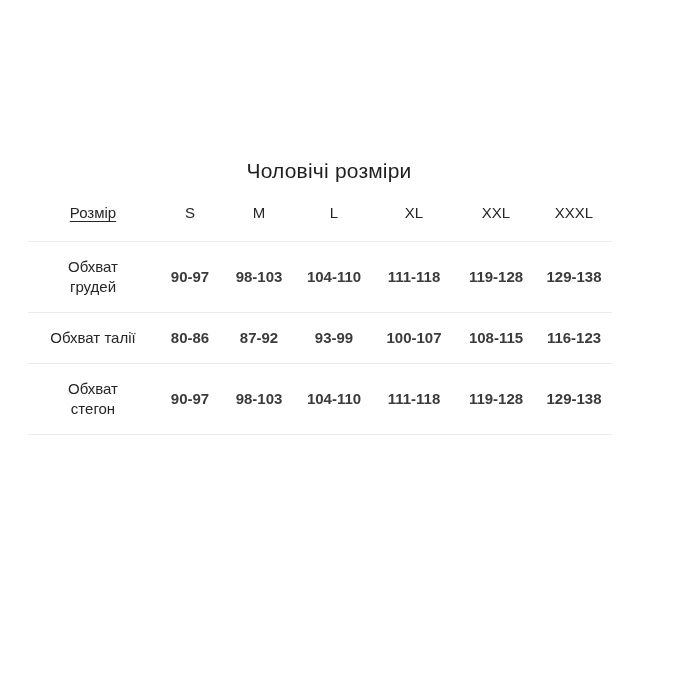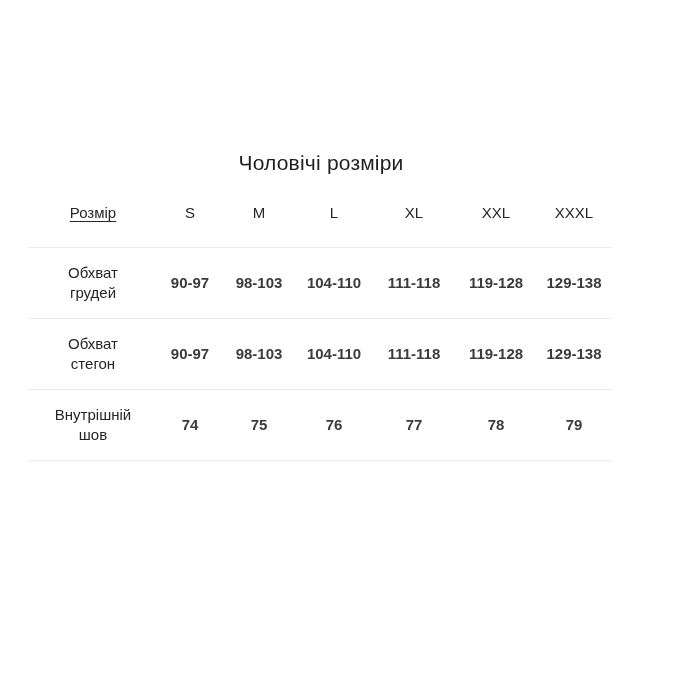--- a/index.html
+++ b/index.html
@@ -21,21 +21,21 @@
     height: 700px;
     background: var(--background);
     font-family: "Liberation Sans", sans-serif;
     overflow: hidden;
   }
   .page-title {
     position: absolute;
     top: 149px;
     left: 28px;
     width: 584px;
-    margin: 1px;
+    margin: 9px;
     text-align: center;
     font-size: 21px;
     line-height: 26px;
     font-weight: 400;
     color: var(--title-text);
     letter-spacing: 0.2px;
   }
   table.size-table {
     position: absolute;
     top: 190px;
@@ -48,21 +48,21 @@
   }
   .size-table th,
   .size-table td {
     text-align: center;
     vertical-align: middle;
     border-bottom: 1px solid var(--divider);
     font-weight: 400;
     padding: 15px 2px;
   }
   .size-table thead th {
-    padding: 13px 2px 24px;
+    padding: 13px 2px 18px;
     color: var(--label-text);
   }
   .size-table thead th.size-name-header {
     text-decoration: underline;
     text-underline-offset: 3px;
   }
   .size-table td.label-cell {
     color: var(--label-text);
     white-space: pre-line;
   }
@@ -104,35 +104,34 @@
         <td class="label-cell">Обхват
 грудей</td>
         <td class="value-cell">90-97</td>
         <td class="value-cell">98-103</td>
         <td class="value-cell">104-110</td>
         <td class="value-cell">111-118</td>
         <td class="value-cell">119-128</td>
         <td class="value-cell">129-138</td>
       </tr>
       <tr>
+        <td class="label-cell">Обхват талії</td>
+        <td class="value-cell">80-86</td>
+        <td class="value-cell">87-92</td>
+        <td class="value-cell">93-99</td>
+        <td class="value-cell">100-107</td>
+        <td class="value-cell">108-115</td>
+        <td class="value-cell">116-123</td>
+      </tr>
+      <tr>
         <td class="label-cell">Обхват
 стегон</td>
         <td class="value-cell">90-97</td>
         <td class="value-cell">98-103</td>
         <td class="value-cell">104-110</td>
         <td class="value-cell">111-118</td>
         <td class="value-cell">119-128</td>
         <td class="value-cell">129-138</td>
       </tr>
-      <tr>
-        <td class="label-cell">Внутрішній
-шов</td>
-        <td class="value-cell">74</td>
-        <td class="value-cell">75</td>
-        <td class="value-cell">76</td>
-        <td class="value-cell">77</td>
-        <td class="value-cell">78</td>
-        <td class="value-cell">79</td>
-      </tr>
     </tbody>
   </table>
 
 </div>
 
 </body></html>

